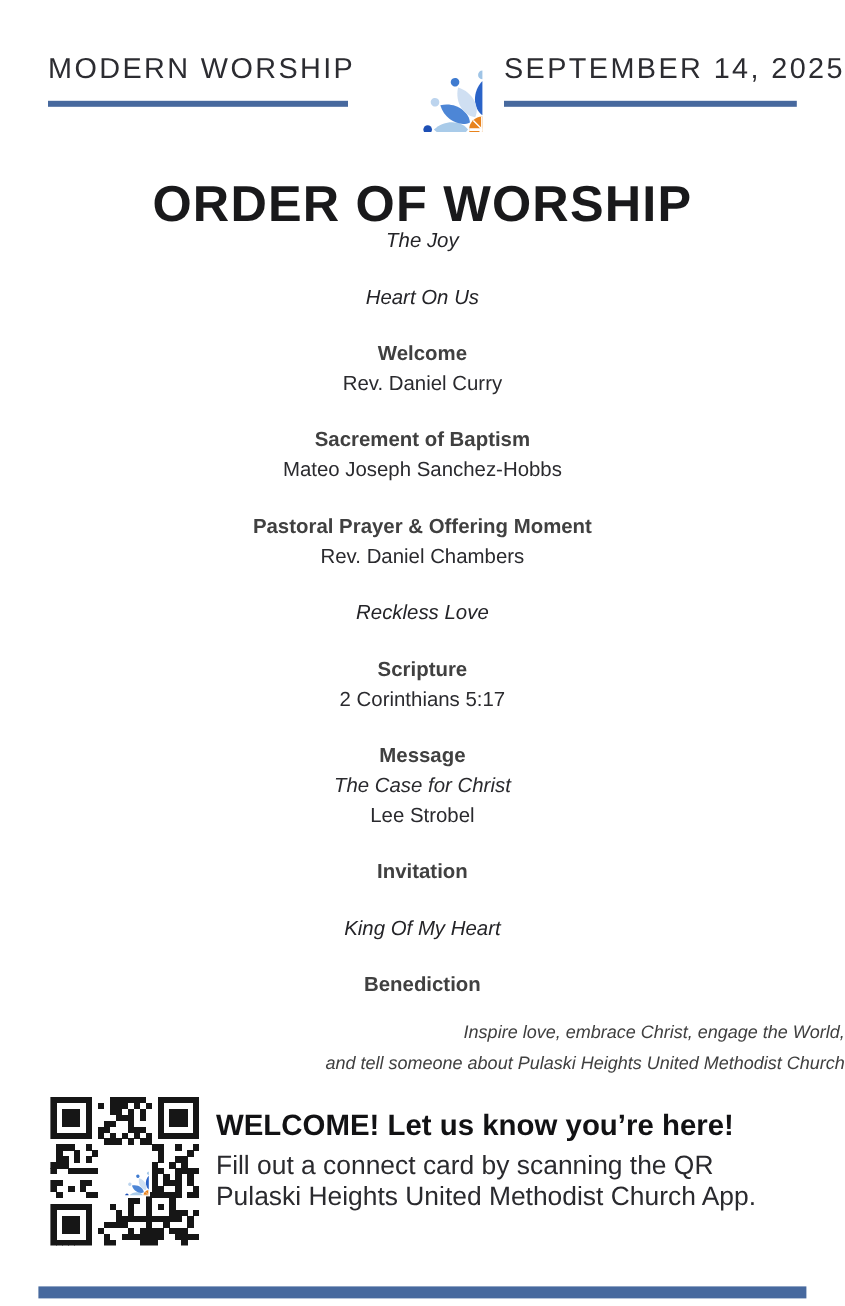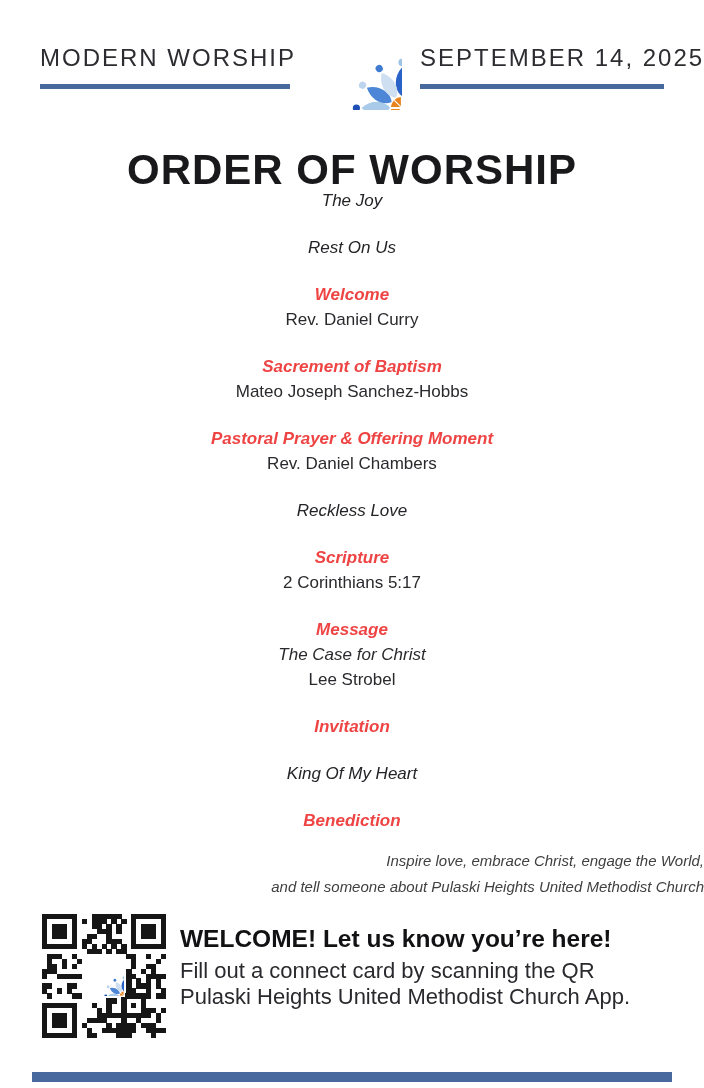--- a/index.html
+++ b/index.html
@@ -17,21 +17,21 @@
   .hdr-logo{position:absolute;left:302px;top:6px;width:100px;height:104px;}
   
   .page-title{
     position:absolute;top:118px;left:0;width:100%;text-align:center;
     font-size:42px;font-weight:800;letter-spacing:1px;color:#19191b;margin-top:28px;
   }
   
   .order-list{position:absolute;top:188px;left:0;width:100%;text-align:center;font-size:17px;line-height:25px;}
   .ow-item{margin:0 0 22px 0;}
   .song-title{font-style:italic;color:#242428;}
-  .section-title{font-weight:700;color:#ef4444;font-style:italic;}
+  .section-title{font-weight:700;color:#404040;}
   .section-line{color:#2a2a2e;}
   .section-line.it{font-style:italic;}
   
   .mission{position:absolute;top:848px;left:0;width:100%;text-align:right;
     font-style:italic;font-size:15px;line-height:25.5px;color:#404040;}
   
   .welcome{position:absolute;top:912px;left:42px;right:30px;}
   .qr-wrap{position:absolute;left:0;top:2px;width:124px;height:124px;background:#fff;}
   .qr-wrap svg.qr{width:124px;height:124px;shape-rendering:crispEdges;display:block;}
   .qr-logo{position:absolute;left:50%;top:50%;transform:translate(-50%,-50%);
@@ -115,21 +115,21 @@
   <div class="hdr-rule rule-left"></div>
   <div class="hdr-rule rule-right"></div>
 
   <div class="page-title">ORDER OF WORSHIP</div>
 
   <div class="order-list">
       <div class="ow-item">
         <div class="song-title">The Joy</div>
       </div>
       <div class="ow-item">
-        <div class="song-title">Rest On Us</div>
+        <div class="song-title">Heart On Us</div>
       </div>
       <div class="ow-item">
         <div class="section-title">Welcome</div>
         <div class="section-line">Rev. Daniel Curry</div>
       </div>
       <div class="ow-item">
         <div class="section-title">Sacrement of Baptism</div>
         <div class="section-line">Mateo Joseph Sanchez-Hobbs</div>
       </div>
       <div class="ow-item">

